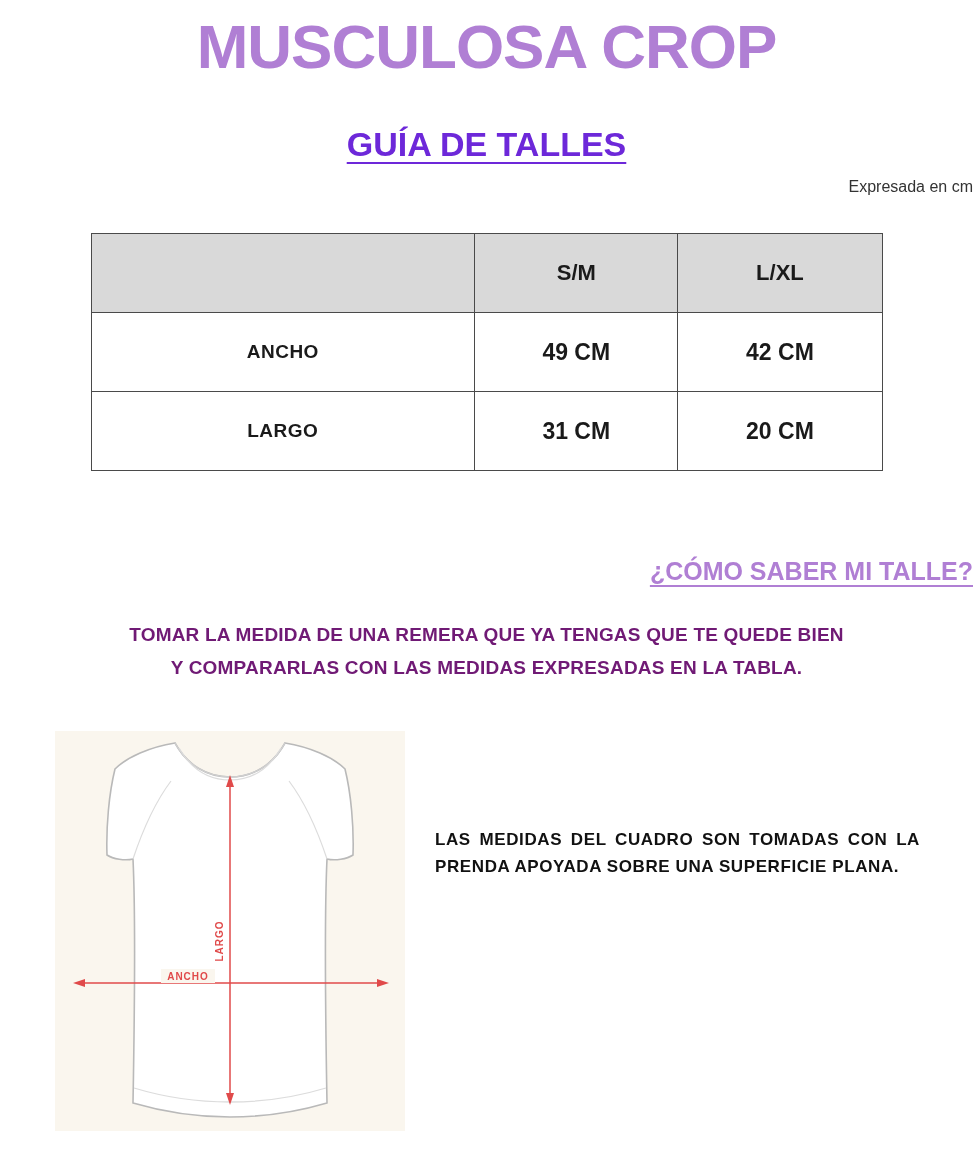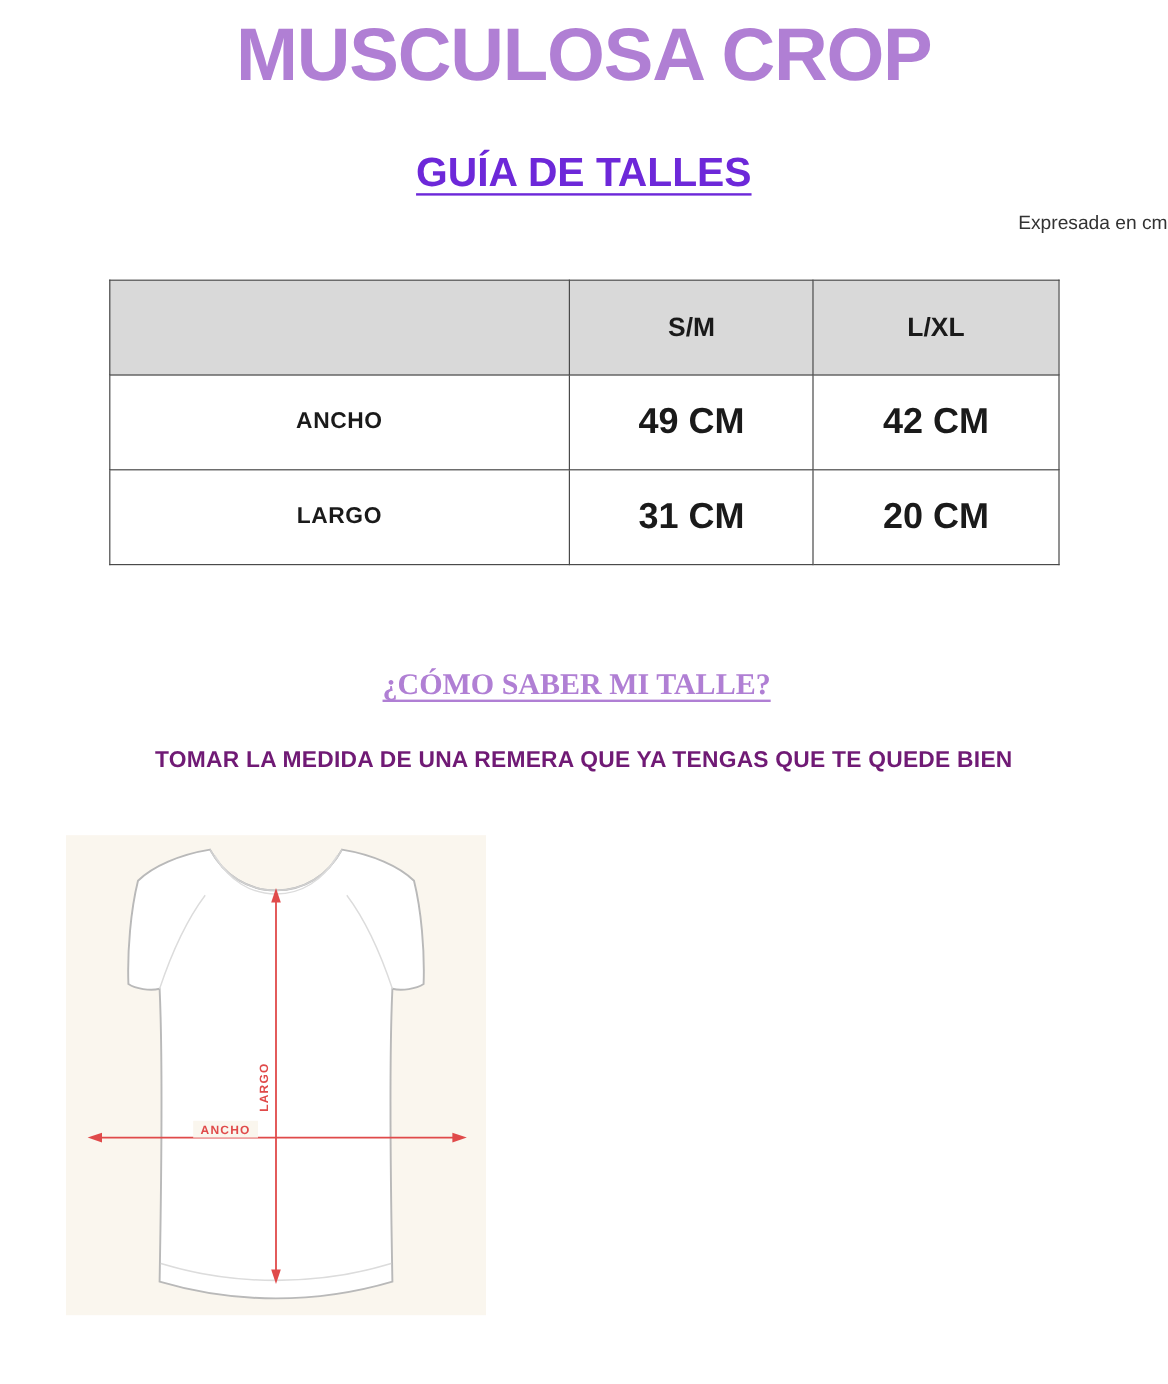--- a/index.html
+++ b/index.html
@@ -70,39 +70,38 @@
     font-size: 22px;
     font-weight: bold;
   }
   table.size-table tbody td.row-label {
     font-size: 19px;
     font-weight: bold;
     letter-spacing: 0.5px;
     background: #ffffff;
   }
   table.size-table tbody td.val {
-    font-size: 30px;
+    font-size: 23px;
     font-weight: bold;
     background: #ffffff;
   }
   col.c1 { width: 48.5%; }
   col.c2 { width: 25.7%; }
   col.c3 { width: 25.8%; }
 
   
   .question {
-    text-align: center;
+    text-align: right;
     font-size: 25px;
     font-weight: bold;
     color: #b07fd4;
-    margin: 86px 12px 0 0;
+    margin: 86px 0 0 0;
     text-decoration: underline;
     text-underline-offset: 5px;
     text-decoration-thickness: 2px;
-    font-family: Liberation Serif, serif;
   }
 
   .instruction {
     text-align: center;
     font-size: 19px;
     font-weight: bold;
     color: #701a75;
     line-height: 1.75;
     margin: 32px auto 0 auto;
     width: 840px;
@@ -176,20 +175,21 @@
         <td class="val">20 CM</td>
       </tr>
     </tbody>
   </table>
 </div>
 
 <div class="question">¿CÓMO SABER MI TALLE?</div>
 
 <div class="instruction">
   <div>TOMAR LA MEDIDA DE UNA REMERA QUE YA TENGAS QUE TE QUEDE BIEN</div>
+  <div>Y COMPARARLAS CON LAS MEDIDAS EXPRESADAS EN LA TABLA.</div>
 </div>
 
 <div class="bottom">
 
   <div class="illustration">
     <svg width="350" height="400" viewBox="0 0 350 400" xmlns="http://www.w3.org/2000/svg">
 
       <path d="M60 38 C 72 26, 95 16, 120 12 C 132 34, 152 46, 175 46 C 198 46, 218 34, 230 12 C 255 16, 278 26, 290 38 C 296 62, 299 96, 298 124 C 292 128, 280 130, 272 128 C 270 170, 270 260, 272 372 C 238 382, 205 386, 175 386 C 145 386, 112 382, 78 372 C 80 260, 80 170, 78 128 C 70 130, 58 128, 52 124 C 51 96, 54 62, 60 38 Z" fill="#ffffff" stroke="#b9b9b9" stroke-width="1.6"></path>
 
       <path d="M120 12 C 132 34, 152 46, 175 46 C 198 46, 218 34, 230 12" fill="none" stroke="#cfcfcf" stroke-width="1.4"></path>
@@ -210,15 +210,16 @@
 
       <g transform="translate(168,210) rotate(-90)">
         <text x="0" y="0" font-family="Liberation Sans, sans-serif" font-size="10" font-weight="bold" fill="#e04a4a" letter-spacing="1" text-anchor="middle">LARGO</text>
       </g>
       <rect x="106" y="238" width="54" height="14" fill="#faf6ee"></rect>
       <text x="133" y="249" font-family="Liberation Sans, sans-serif" font-size="10" font-weight="bold" fill="#e04a4a" letter-spacing="1" text-anchor="middle">ANCHO</text>
     </svg>
   </div>
 
   <div class="notes">
+    <p class="note-p">LAS MEDIDAS DEL CUADRO SON TOMADAS CON LA PRENDA APOYADA SOBRE UNA SUPERFICIE PLANA.</p>
   </div>
 
 </div>
 
 </body></html>

